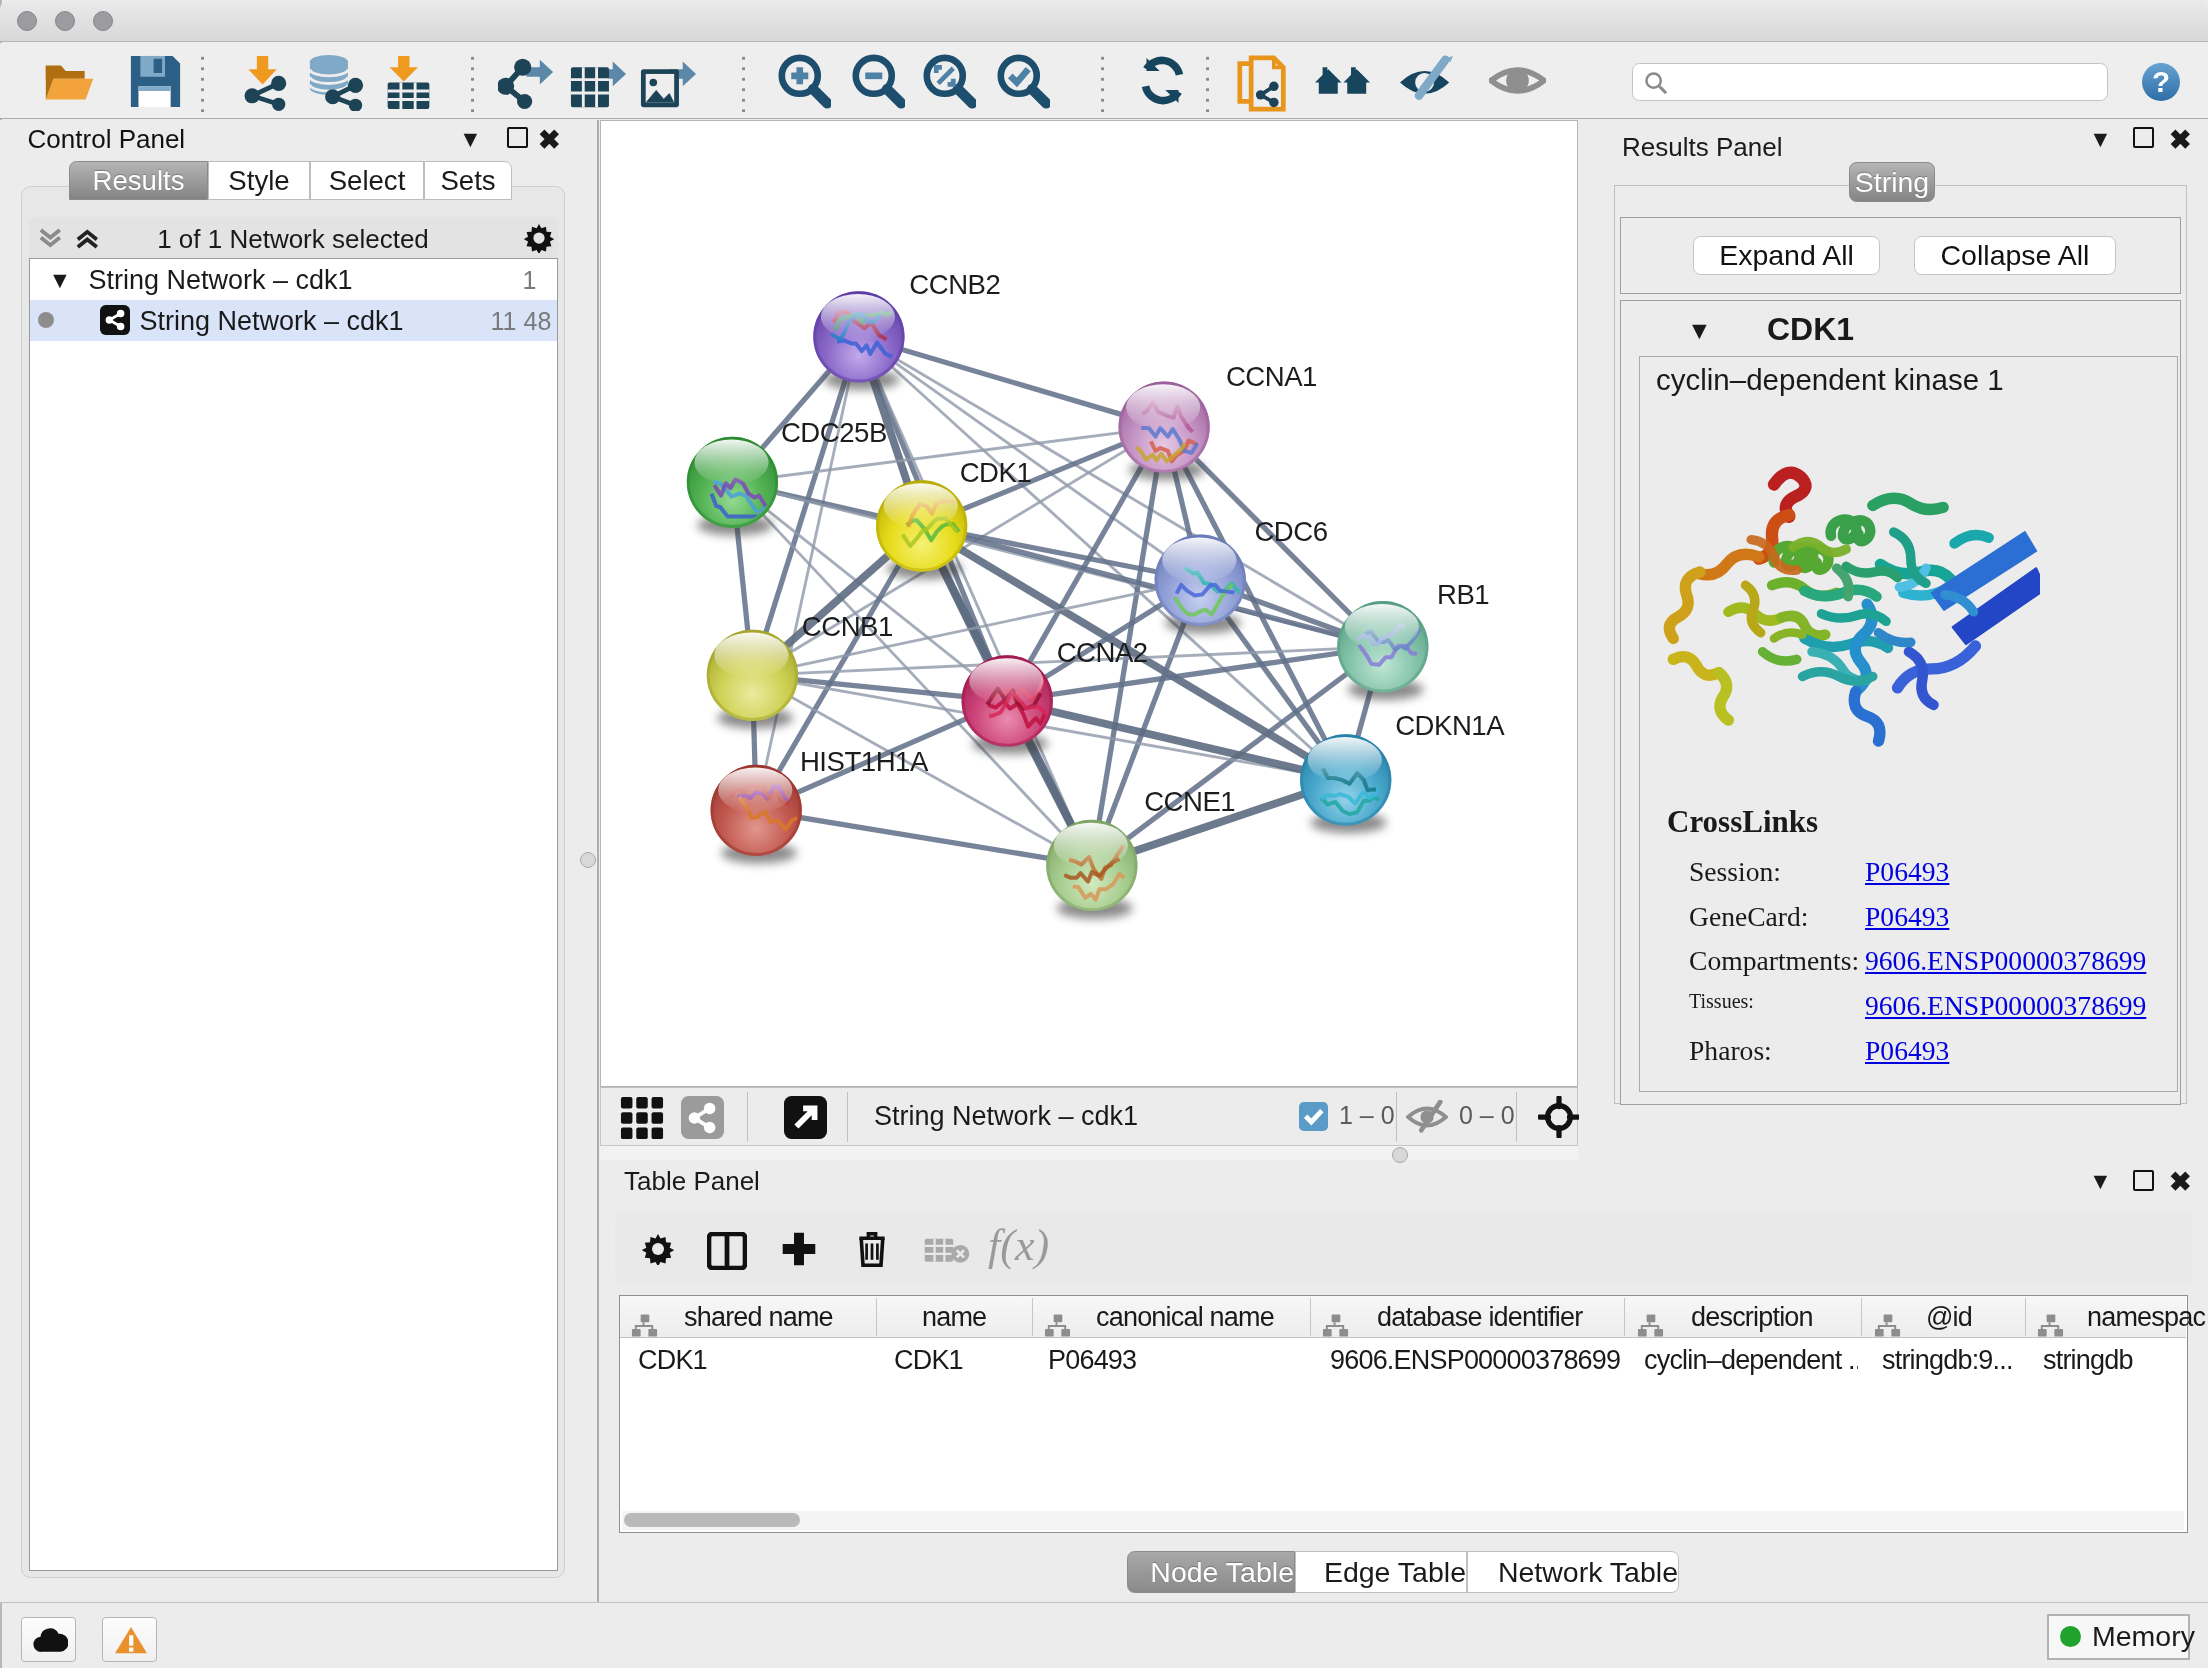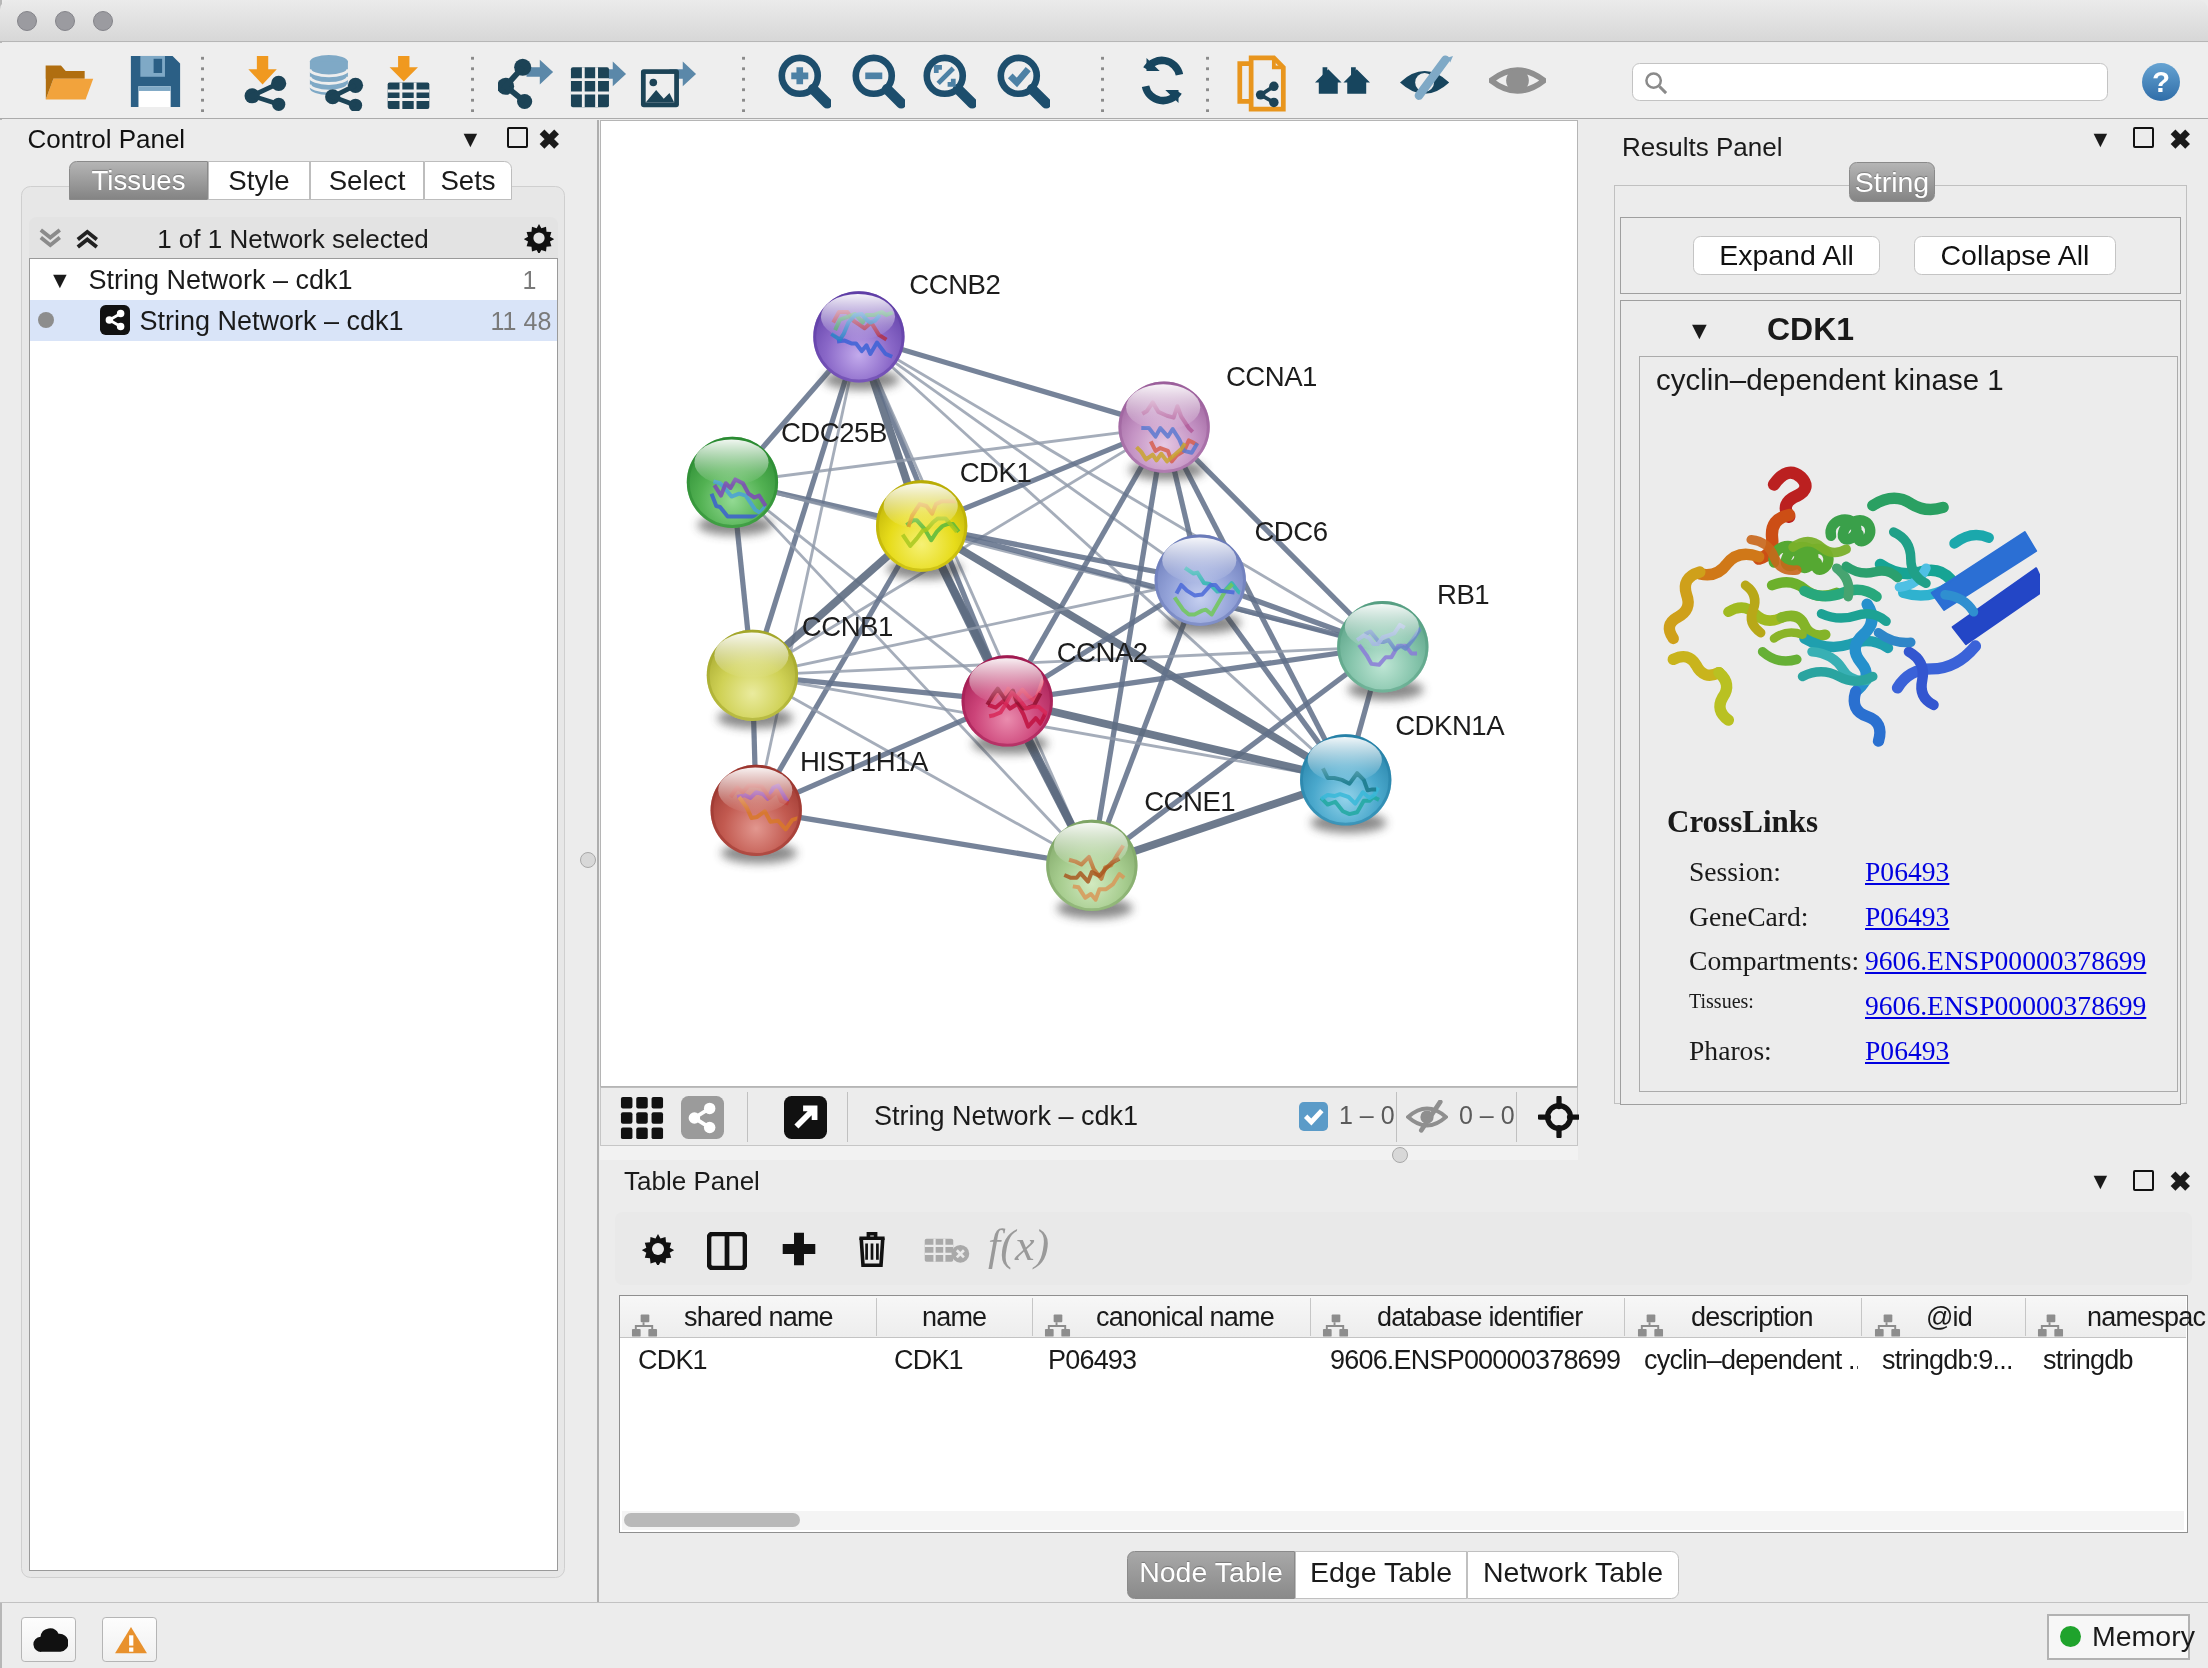--- a/index.html
+++ b/index.html
@@ -52,21 +52,21 @@
 #tp-title { left:624px; top:1166px; font-size:26px; }
 #tp-toolbar { left:615px; top:1212px; width:1577px; height:73px; background:#e9e9e9; border-radius:7.6px; }
 #tp-table { left:619px; top:1295px; width:1569px; height:238px; background:#ffffff; border:1.9px solid #8f8f8f; }
 #tp-header { position:absolute; left:0; top:0; width:1566px; height:42px; background:linear-gradient(#f7f7f7,#ededed); border-bottom:1px solid #c3c3c3; }
 .th { position:absolute; top:0; height:42px; font-size:27px; letter-spacing:-0.8px; line-height:42px; color:#1a1a1a; }
 .thsep { position:absolute; top:1.9px; height:38px; width:1px; background:#c6c6c6; }
 .td { position:absolute; top:44px; height:40px; font-size:27px; letter-spacing:-0.8px; line-height:40px; }
 #tp-hscroll { position:absolute; left:1.9px; bottom:1.9px; width:1562px; height:19px; background:#f4f4f4; }
 #tp-thumb { position:absolute; left:1.9px; top:1.9px; width:176px; height:14.3px; background:#b9b9b9; border-radius:7.6px; }
 #tp-tabs { left:1127px; top:1551px; height:42px; }
-.ttab { position:absolute; top:0; height:48px; background:#fff; border:1px solid #c0c0c0; font-size:28.5px; text-align:center; line-height:40px; }
+.ttab { position:absolute; top:0; height:42px; background:#fff; border:1px solid #c0c0c0; font-size:28.5px; text-align:right; line-height:40px; }
 
 
 .statusbtn { position:absolute; top:1617px; height:45px; background:linear-gradient(#fdfdfd,#f0f0f0); border:1px solid #b5b5b5; border-radius:3.8px; }
 #memorybox { left:2047px; top:1614px; width:143px; height:46px; background:#f7f7f7; border:2.9px solid #b2b2b2; position:absolute; font-size:28.5px; line-height:40px; }
 </style>
 </head>
 <body>
 <div class="abs" style="left:0; top:0; width:1.9px; height:1668px; background:#b7b7b7;"></div>
 <div class="abs" style="left:1579px; top:120px; width:1px; height:1033px; background:#cfcfcf;"></div>
 <div id="titlebar" class="abs">
@@ -215,21 +215,21 @@
 </div>
 <div id="mainbg" class="abs"></div>
 <div id="vdiv1" class="abs"></div>
 <div id="hdivstatus" class="abs"></div>
 <div id="cp-title" class="abs">Control Panel</div>
 <span class="abs" style="left:459px; top:126px; font-size:23px;">▼</span>
 <div class="abs" style="left:507px; top:127px; width:21px; height:21px; border:2.9px solid #111; border-radius:1.9px;"></div>
 <span class="abs" style="left:538px; top:124px; font-size:27px; font-weight:bold;">✖</span>
 <div id="cp-box" class="abs"></div>
 <div id="cp-tabs" class="abs">
-  <div class="tab tabsel" style="left:0; width:139px; border-radius:7.6px 0 0 0;">Tissues</div>
+  <div class="tab tabsel" style="left:0; width:139px; border-radius:7.6px 0 0 0;">Results</div>
   <div class="tab" style="left:139px; width:102px;">Style</div>
   <div class="tab" style="left:241px; width:114px;">Select</div>
   <div class="tab" style="left:355px; width:88px; border-radius:0 7.6px 0 0;">Sets</div>
 </div>
 <div id="cp-bar" class="abs">
   <svg class="abs" style="left:8.6px; top:8.6px;" width="28.5" height="25" viewBox="0 0 30 26">
     <path d="M4 4 l10 8 10 -8 M4 12 l10 8 10 -8" stroke="#8b8b8b" stroke-width="4" fill="none"></path>
   </svg>
   <svg class="abs" style="left:45px; top:8.6px;" width="28.5" height="25" viewBox="0 0 30 26">
     <path d="M4 22 l10 -8 10 8 M4 14 l10 -8 10 8" stroke="#222" stroke-width="4" fill="none"></path>

